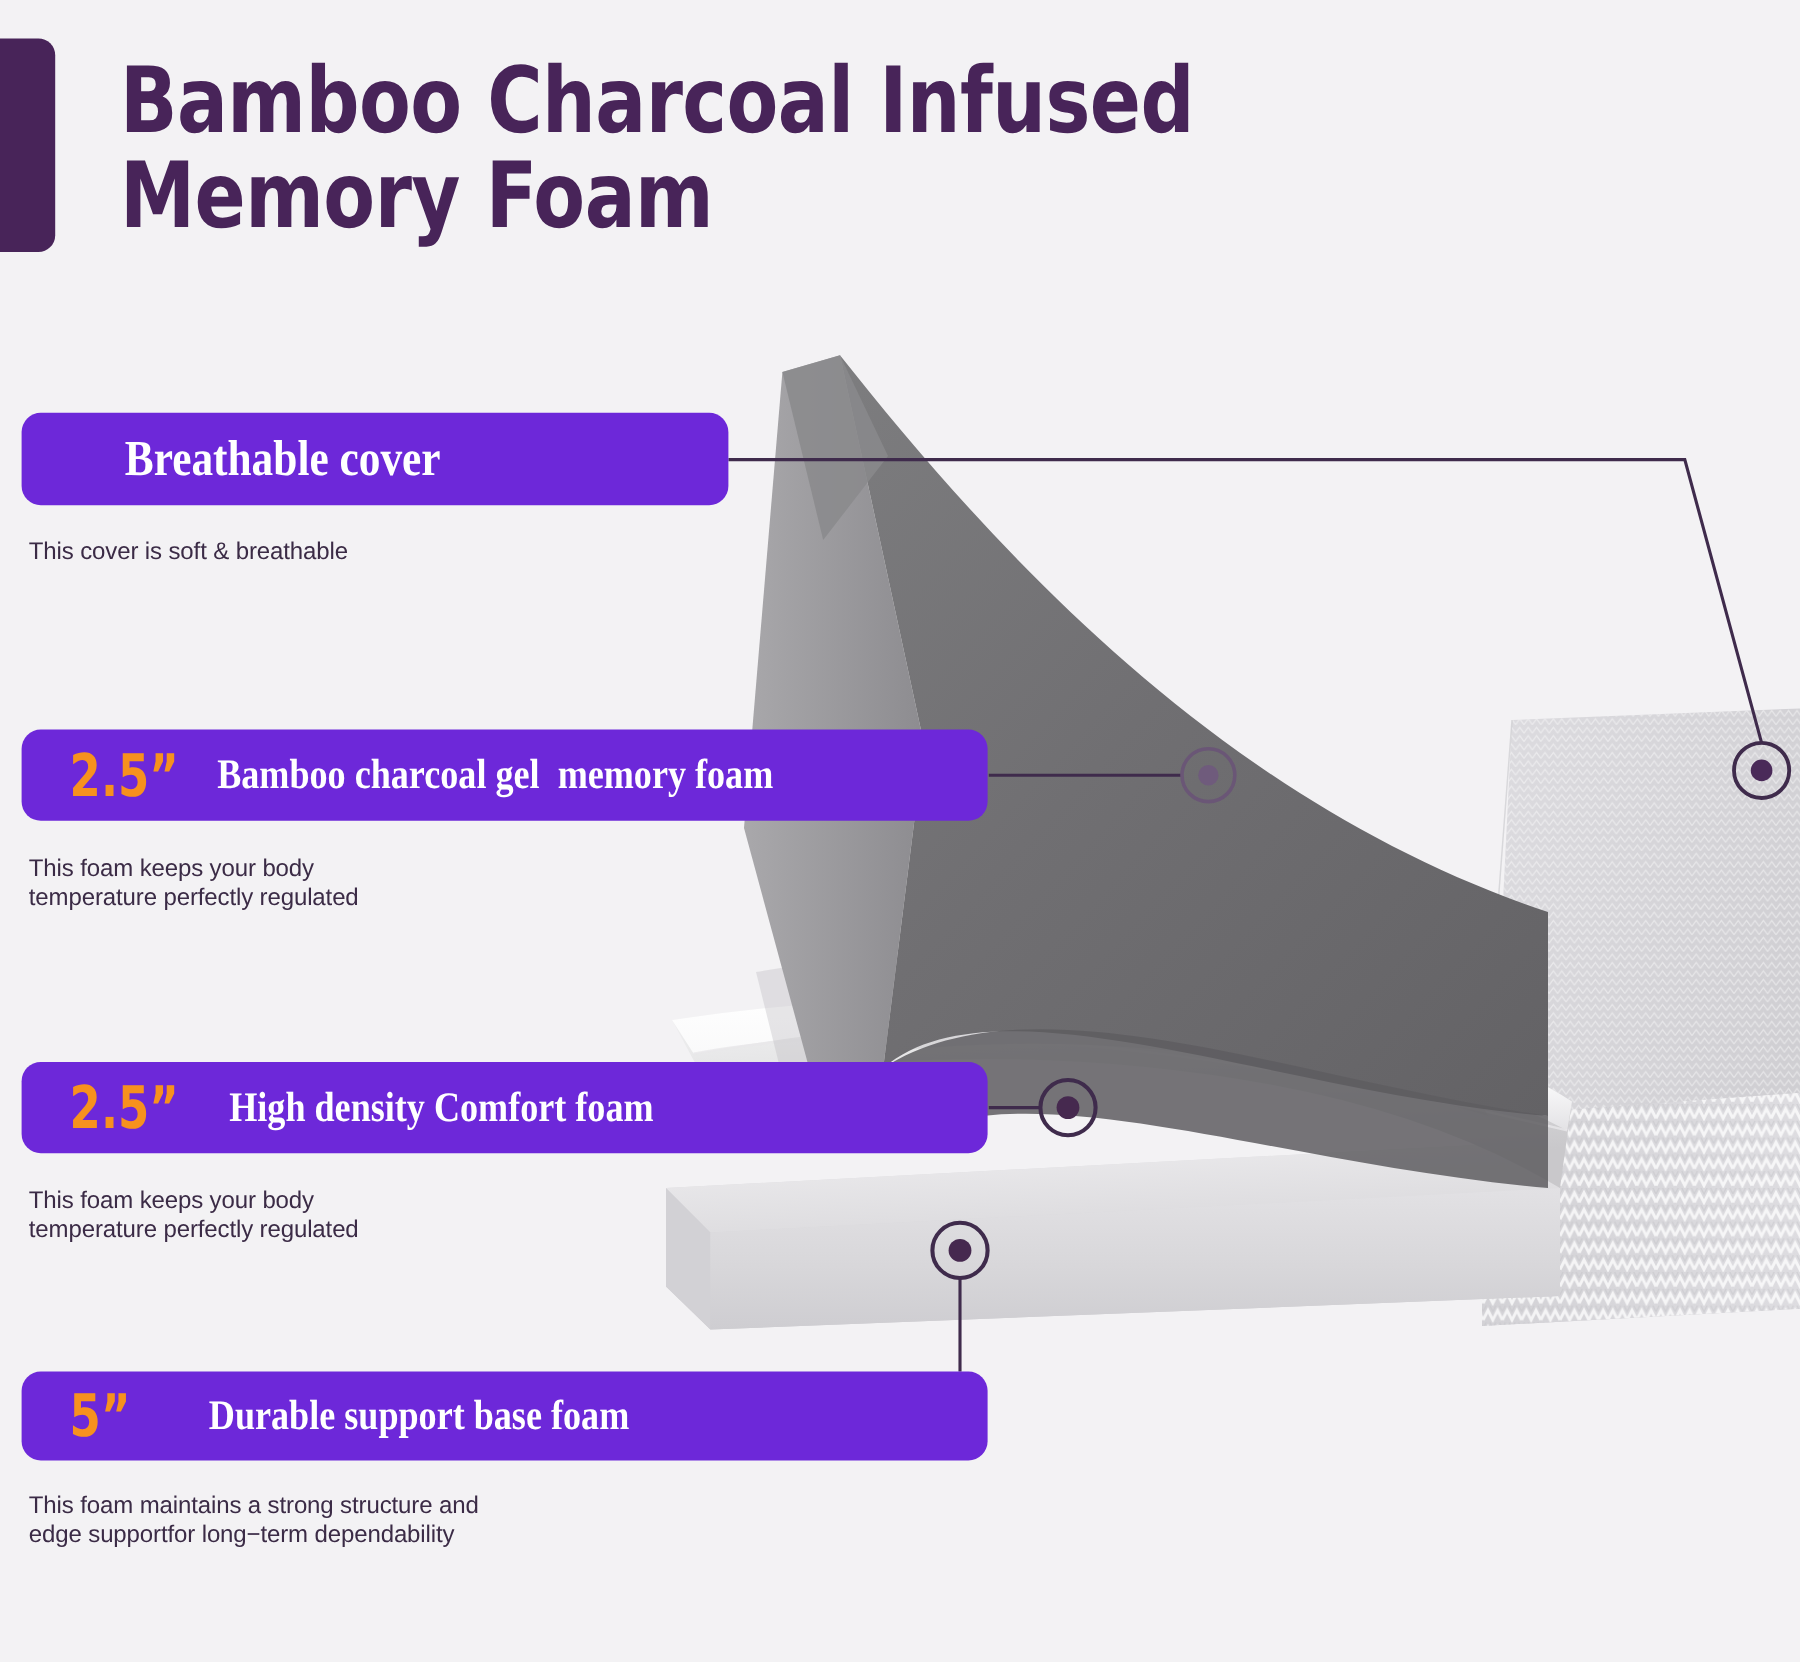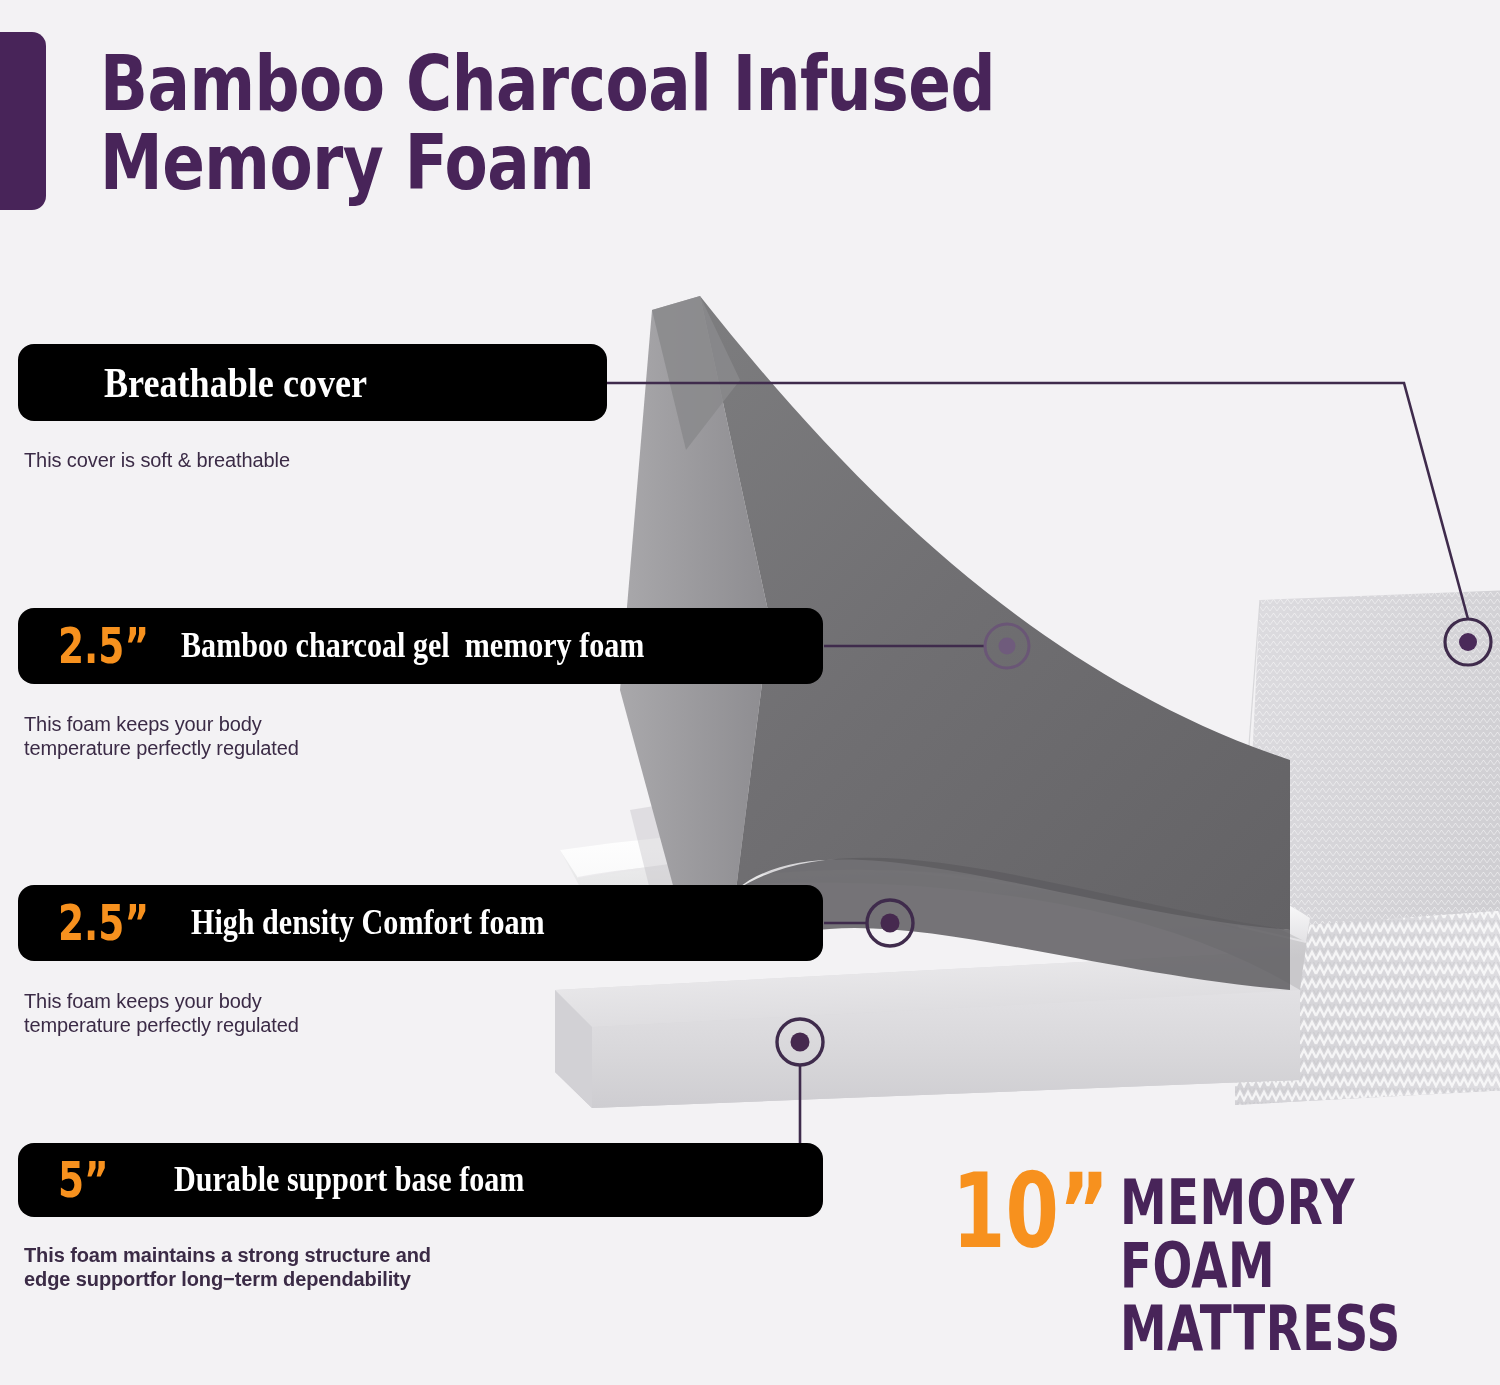--- a/index.html
+++ b/index.html
@@ -54,21 +54,21 @@
     height: 820px;
   }
   .illustration svg { display: block; }
 
   
   .callout { position: absolute; }
   .badge {
     position: relative;
     display: inline-flex;
     align-items: center;
-    background: #000000;
+    background: #6d28d9;
     border-radius: 16px;
     box-sizing: border-box;
     white-space: nowrap;
     text-align: right;
   }
   .badge-measure {
     font-family: "Liberation Sans Narrow", "DejaVu Sans Condensed", "Liberation Sans", sans-serif;
     font-weight: bold;
     color: #f7911e;
     transform: scaleX(0.85);
@@ -121,21 +121,21 @@
   #callout-comfort .desc { left: 24px; top: 104px; }
 
   
   #callout-base .badge {
     left: 18px; top: 0;
     width: 805px; height: 74px;
     padding: 0 0 0 40px;
   }
   #callout-base .badge-measure { font-size: 49px; }
   #callout-base .badge-label { font-size: 35px; margin-left: 56px; }
-  #callout-base .desc { left: 24px; top: 100px; font-weight: bold; }
+  #callout-base .desc { left: 24px; top: 100px; }
 
   
   #connectors {
     position: absolute;
     left: 0; top: 0;
     width: 1500px; height: 1385px;
     pointer-events: none;
   }
 
   
@@ -333,19 +333,14 @@
 
   <div class="callout" id="callout-base" style="left:0px; top:1143px; width:860px;">
     <div class="badge">
       <span class="badge-measure">5”</span>
       <span class="badge-label">Durable support base foam</span>
     </div>
     <div class="desc">This foam maintains a strong structure and
 edge supportfor long−term dependability</div>
   </div>
 
-  <div class="spec">
-    <div class="spec-size">10”</div>
-    <div class="spec-text">MEMORY FOAM
-MATTRESS</div>
-  </div>
 
 </div>
 
 </body></html>

